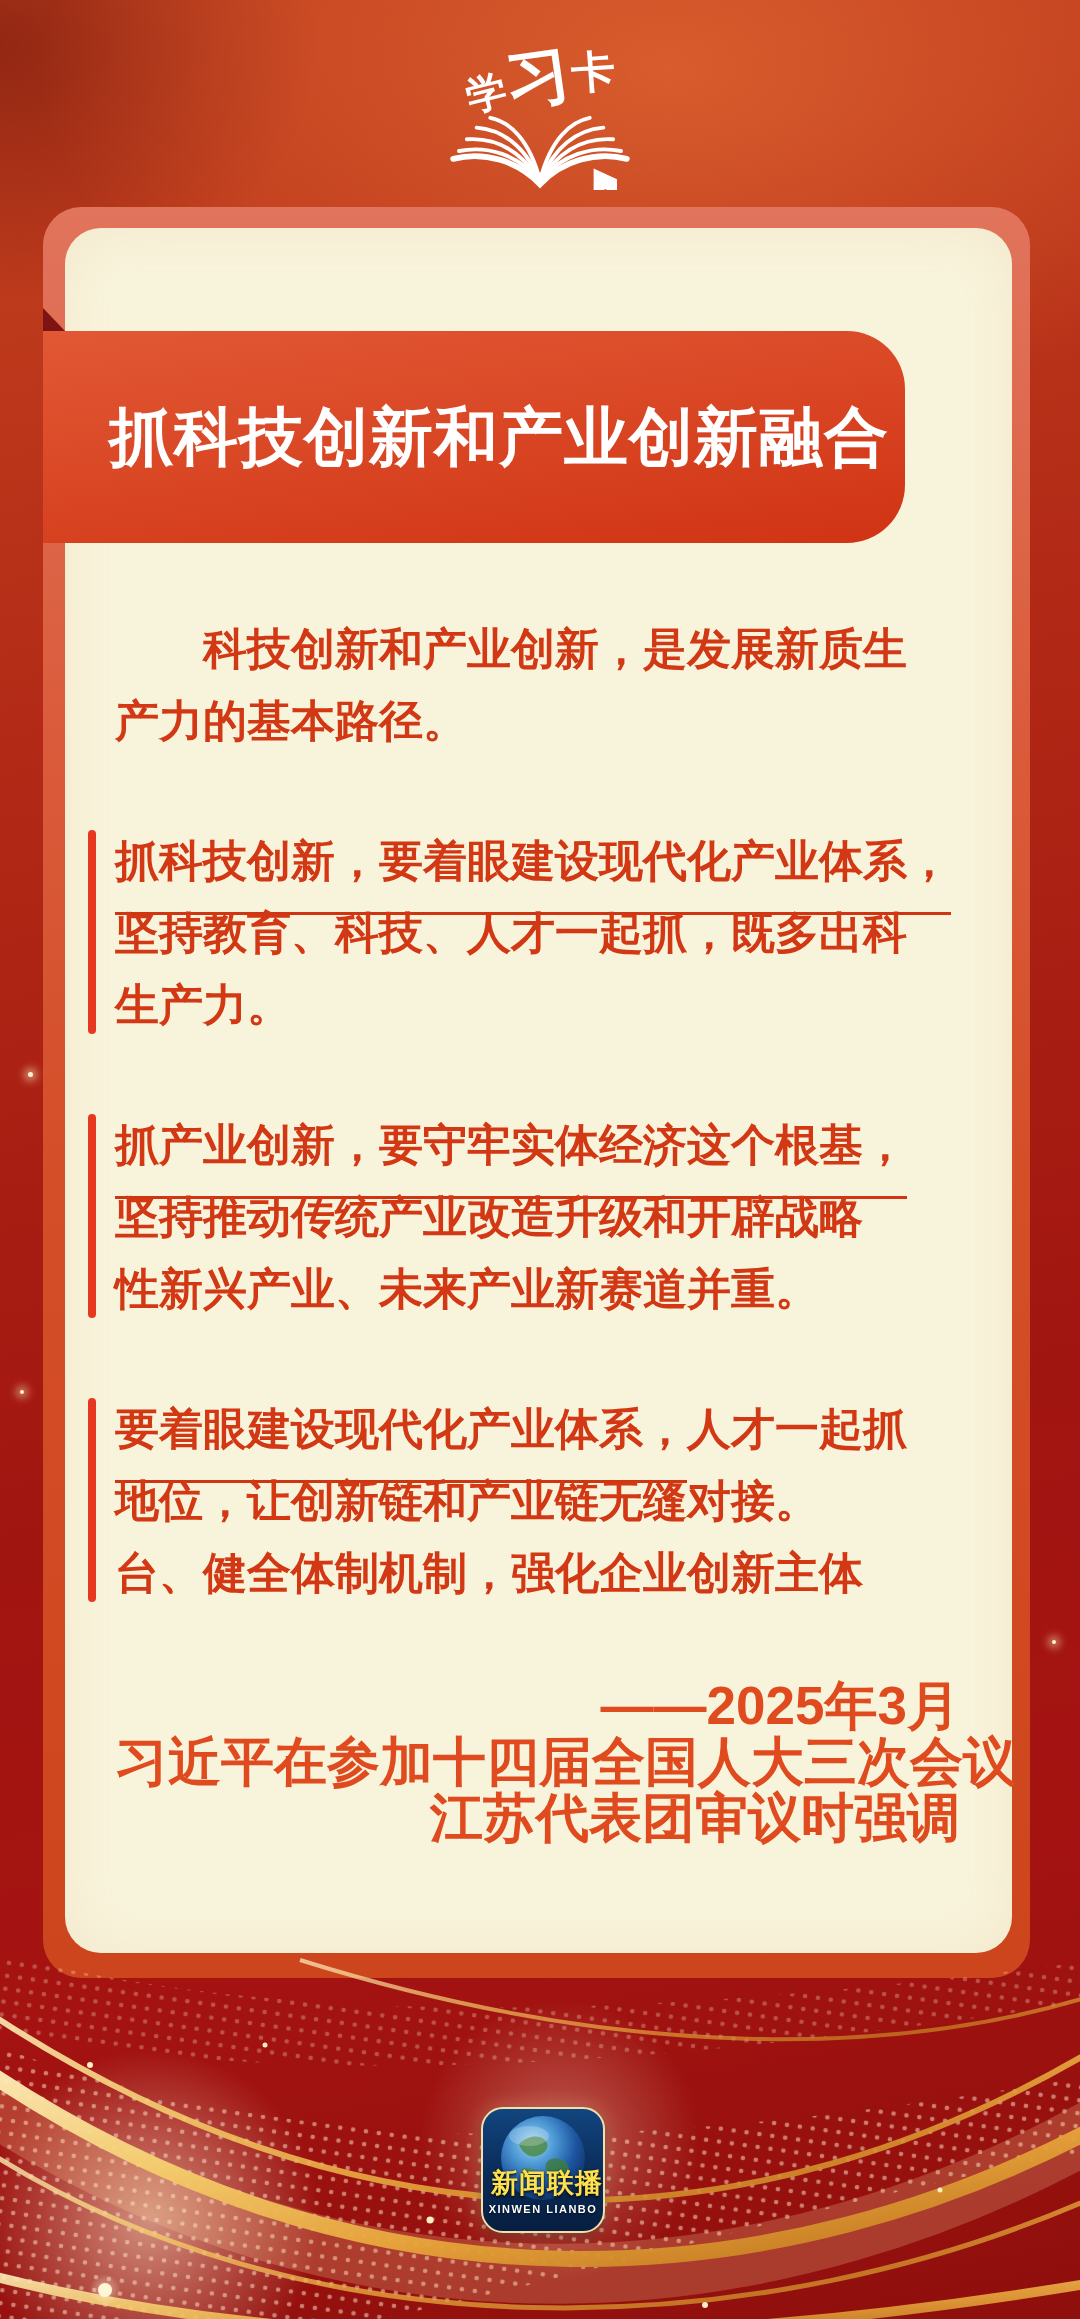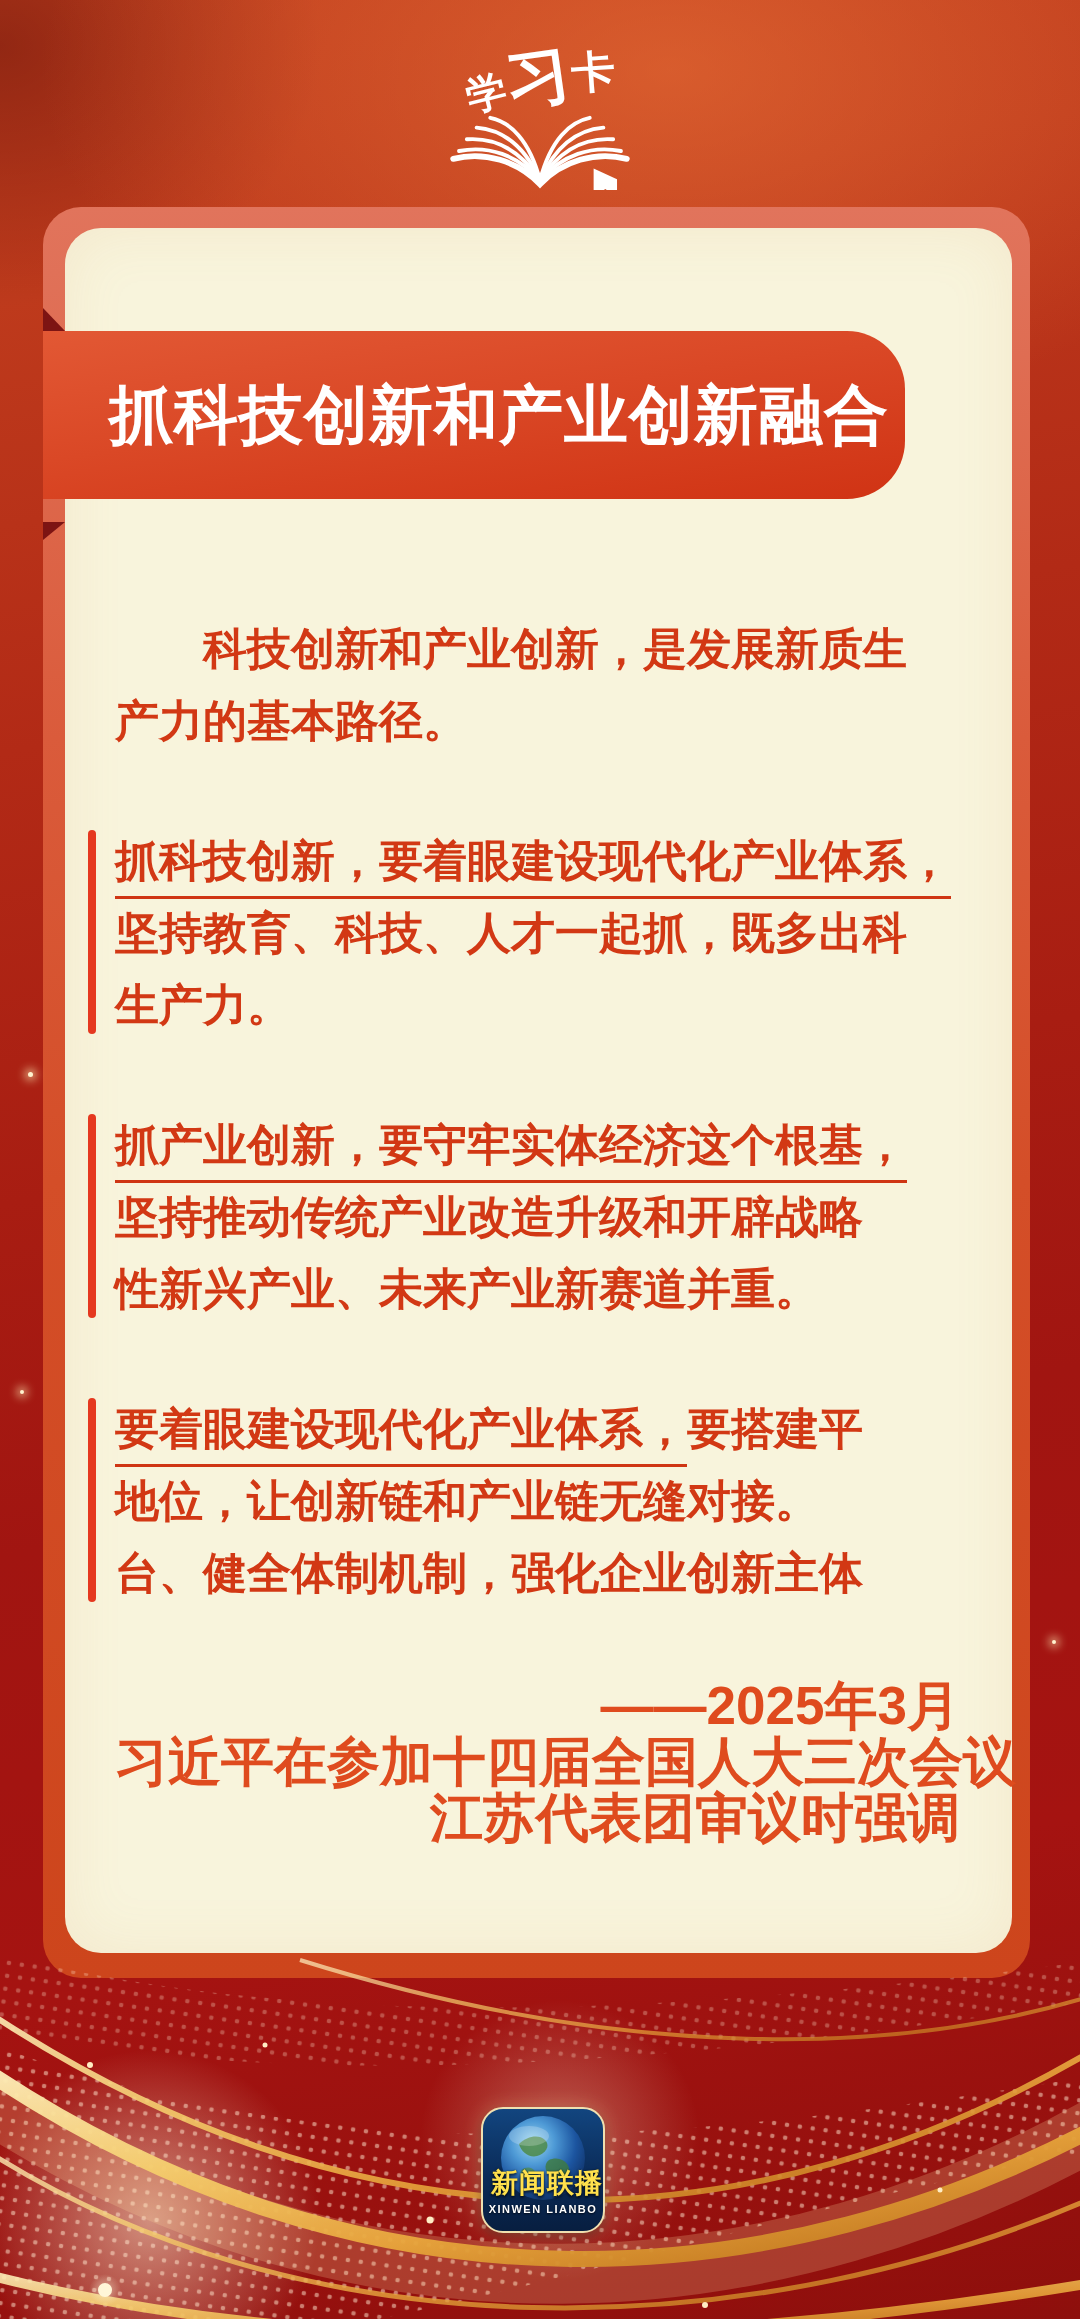--- a/index.html
+++ b/index.html
@@ -22,36 +22,36 @@
   .back-card{position:absolute;left:43px;top:207px;width:987px;height:1771px;border-radius:38px;
     background:linear-gradient(180deg,#E1745C 0%,#DA5B3B 30%,#D44E28 55%,#CD451C 100%);}
   .cream-card{position:absolute;left:65px;top:228px;width:947px;height:1725px;border-radius:36px;
     background:#F8F4DC;
     box-shadow:inset 0 0 60px rgba(210,160,90,.12);}
   .fold-top{position:absolute;left:43px;top:308px;width:22px;height:23px;background:#7D1413;
     clip-path:polygon(0 0,100% 100%,0 100%);}
   .fold-bottom{position:absolute;left:43px;top:522px;width:22px;height:18px;background:#7D1413;
     clip-path:polygon(0 0,100% 0,0 100%);}
   
-  .banner{position:absolute;left:43px;top:331px;width:862px;height:168px;
+  .banner{position:absolute;left:43px;top:331px;width:862px;height:212px;
     border-radius:0 58px 58px 0;
     background:linear-gradient(172deg,#E25834 0%,#DA4826 45%,#D03314 100%);
     display:flex;align-items:center;justify-content:center;}
   .banner h1{margin:0;padding:0 10px 0 60px;font-size:64px;font-weight:900;color:#FFFFFF;
     letter-spacing:1px;white-space:nowrap;}
   
   .content{position:absolute;left:115px;top:614px;width:845px;
     font-family:"Liberation Serif","DejaVu Serif",serif;font-weight:700;color:#D23814;}
   .para{position:relative;margin:0 0 68px 0;}
   .para:last-of-type{margin-bottom:0;}
   .para.barred::before{content:"";position:absolute;left:-27px;top:4px;bottom:8px;width:8px;
     border-radius:5px;background:#E5381F;}
   .line{height:72px;line-height:72px;font-size:44px;white-space:nowrap;}
   .line.indent{padding-left:88px;}
-  .ul{border-bottom:3px solid #CF3513;padding-bottom:10px;text-align:center;}
+  .ul{border-bottom:3px solid #CF3513;padding-bottom:26px;text-align:center;}
   
   .attribution{margin-top:50px;text-align:right;font-family:"Liberation Sans",sans-serif;
     font-weight:700;color:#DF4B1E;}
   .attribution .aline{height:56px;line-height:56px;font-size:53px;white-space:nowrap;}
   
   .deco{position:absolute;left:0;top:1890px;width:1080px;height:429px;pointer-events:none;}
   .spark{position:absolute;border-radius:50%;background:#FFF3CF;
     box-shadow:0 0 10px 3px rgba(255,236,180,.8);}
   
   .xwlb{position:absolute;left:481px;top:2107px;width:120px;height:122px;border-radius:22px;
@@ -112,21 +112,21 @@
       <div class="line">生产力。</div>
     </div>
 
     <div class="para barred">
       <div class="line"><span class="ul">抓产业创新，要守牢实体经济这个根基，</span></div>
       <div class="line">坚持推动传统产业改造升级和开辟战略</div>
       <div class="line">性新兴产业、未来产业新赛道并重。</div>
     </div>
 
     <div class="para barred">
-      <div class="line"><span class="ul">要着眼建设现代化产业体系，</span><span>要搭建平</span></div>
+      <div class="line"><span class="ul">要着眼建设现代化产业体系，</span><span>人才一起抓</span></div>
       <div class="line">地位，让创新链和产业链无缝对接。</div>
       <div class="line">台、健全体制机制，强化企业创新主体</div>
     </div>
 
     <div class="attribution">
       <div class="aline">——2025年3月</div>
       <div class="aline">习近平在参加十四届全国人大三次会议</div>
       <div class="aline">江苏代表团审议时强调</div>
     </div>
   </div>

